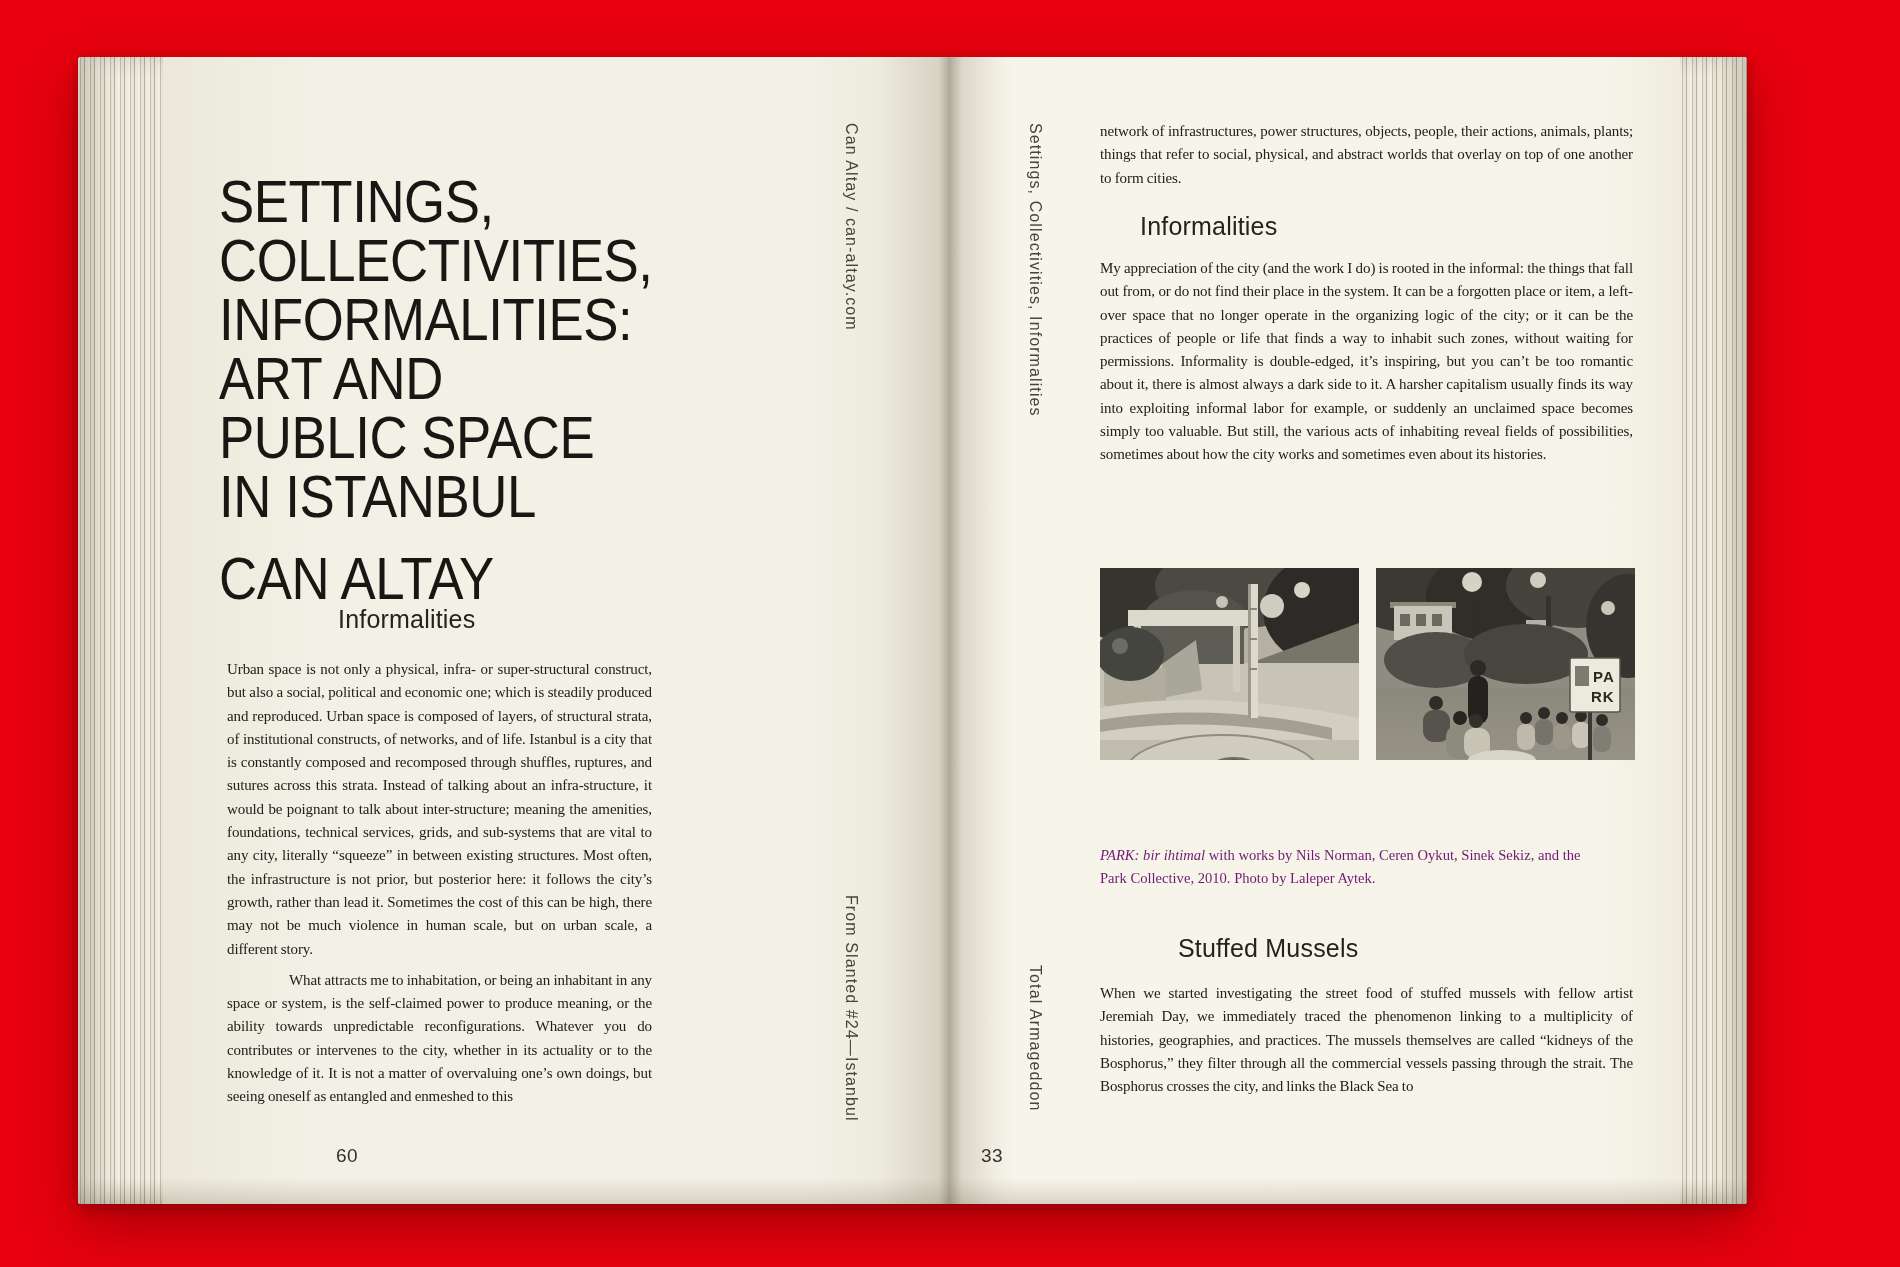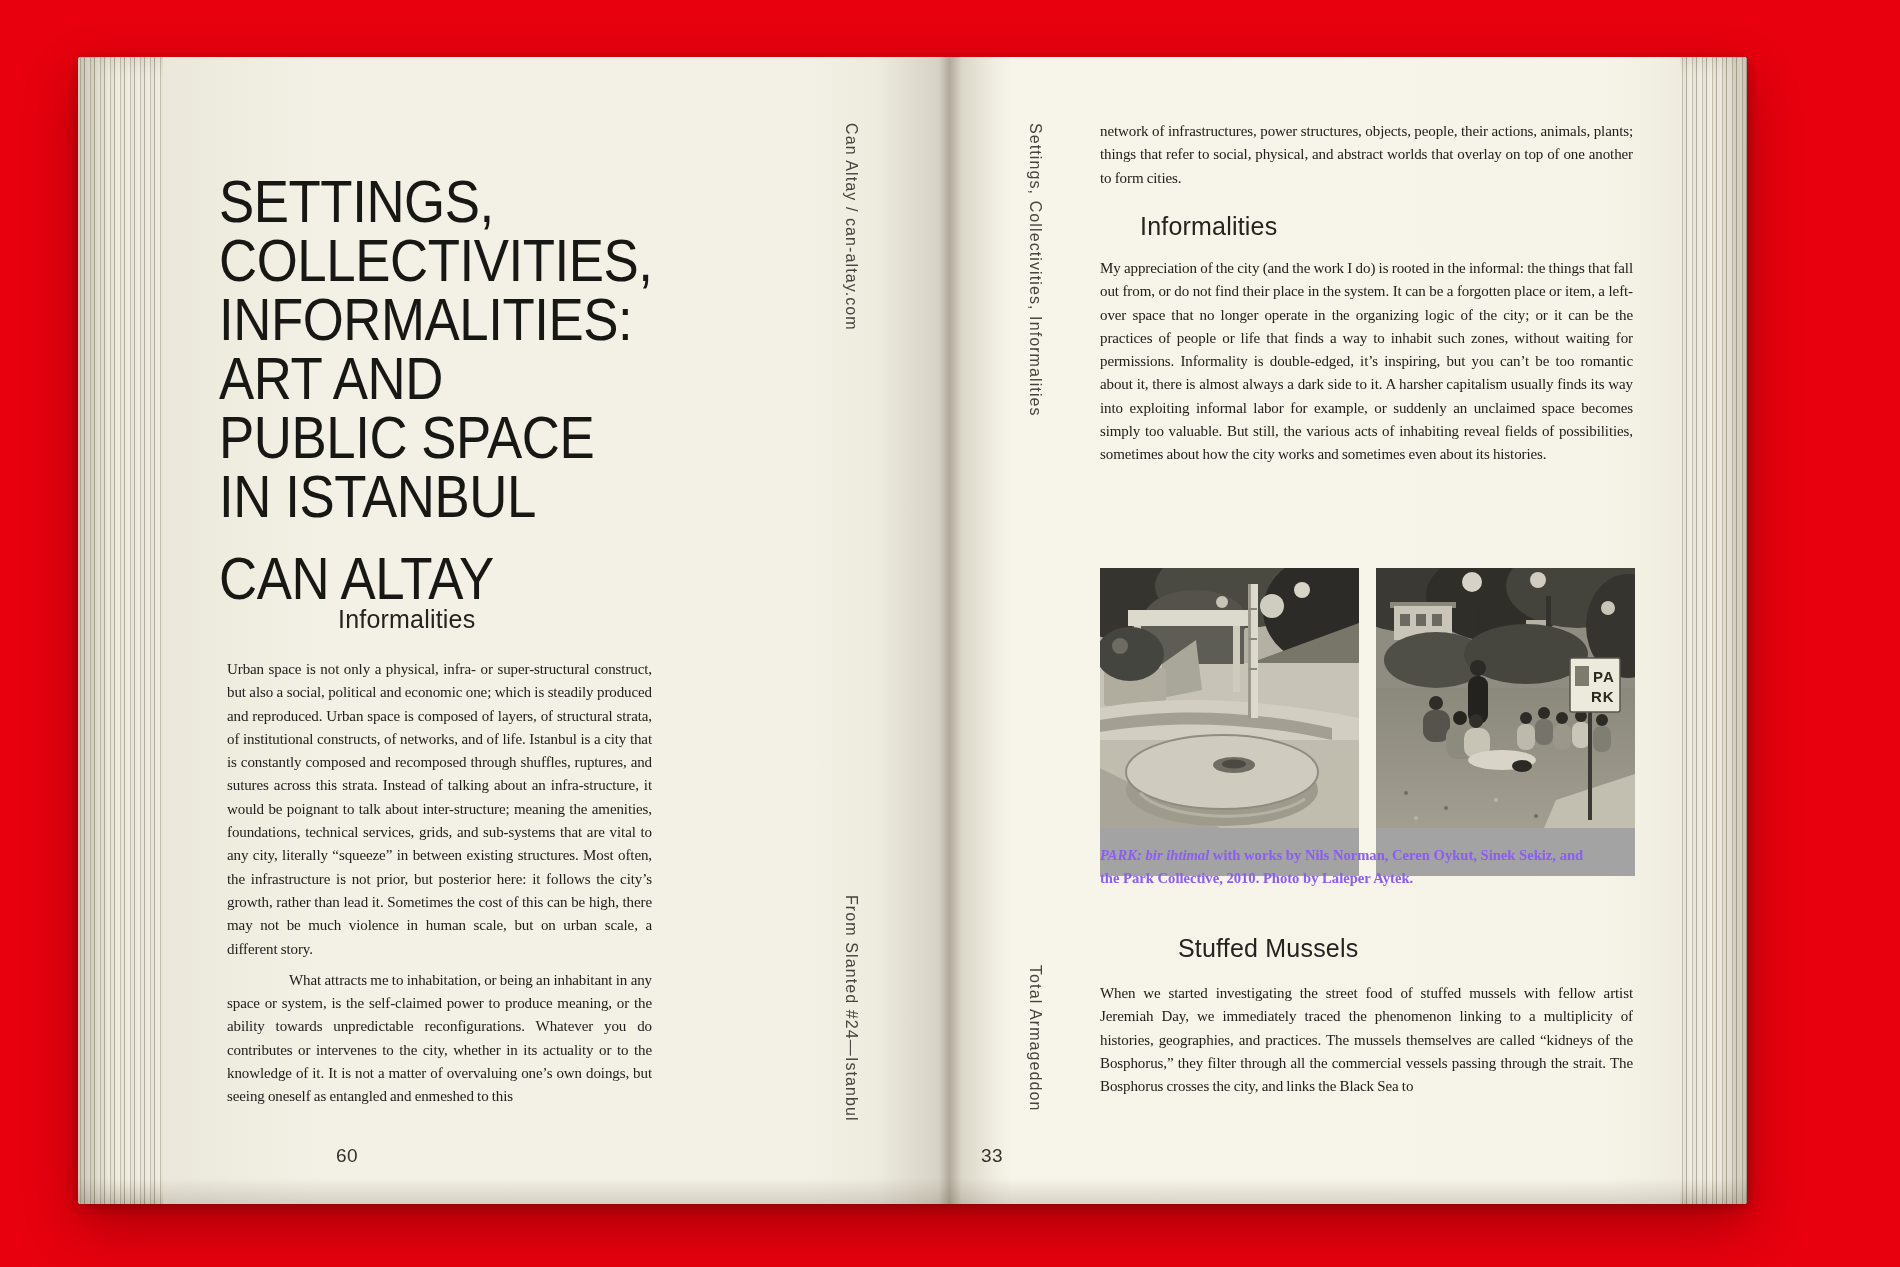--- a/index.html
+++ b/index.html
@@ -27,23 +27,23 @@
   .author{left:141px;top:492px;font-size:60px;line-height:59px;letter-spacing:-.5px;color:#171714;
           transform:scaleX(.88);transform-origin:left top;white-space:nowrap;font-weight:400;}
   .heading{font-size:25px;line-height:1.1;font-weight:500;color:#23231f;letter-spacing:.2px;}
   .serif{font-family:"Liberation Serif","DejaVu Serif",serif;color:#21201c;}
   .bodycol{font-size:15px;line-height:23.3px;text-align:justify;letter-spacing:-.1px;word-spacing:-.4px;}
   .bodycol p{margin:8px;}
   .bodycol p.indent{text-indent:62px;}
   .vtext{writing-mode:vertical-rl;font-size:16px;letter-spacing:1.1px;color:#45443d;white-space:nowrap;}
   .pagenum{font-size:19px;color:#33322d;letter-spacing:.5px;}
   .photos{left:1022px;top:511px;width:535px;display:flex;gap:17px;}
-  .photo{width:259px;height:308px;background:#a3a3a3;overflow:hidden;}
+  .photo{width:259px;height:192px;background:#a3a3a3;overflow:hidden;}
   .photo svg{display:block;}
-  .caption{left:1022px;top:787px;width:505px;font-size:14.6px;line-height:22.6px;color:#8b5cf6;font-weight:bold;}
+  .caption{left:1022px;top:787px;width:505px;font-size:14.6px;line-height:22.6px;color:#701a75;}
   .caption .it{font-style:italic;}
 </style>
 </head>
 <body>
 
 <div class="stage">
   <div class="book">
 
     <div class="edge left"></div>
     <div class="page-left"></div>

